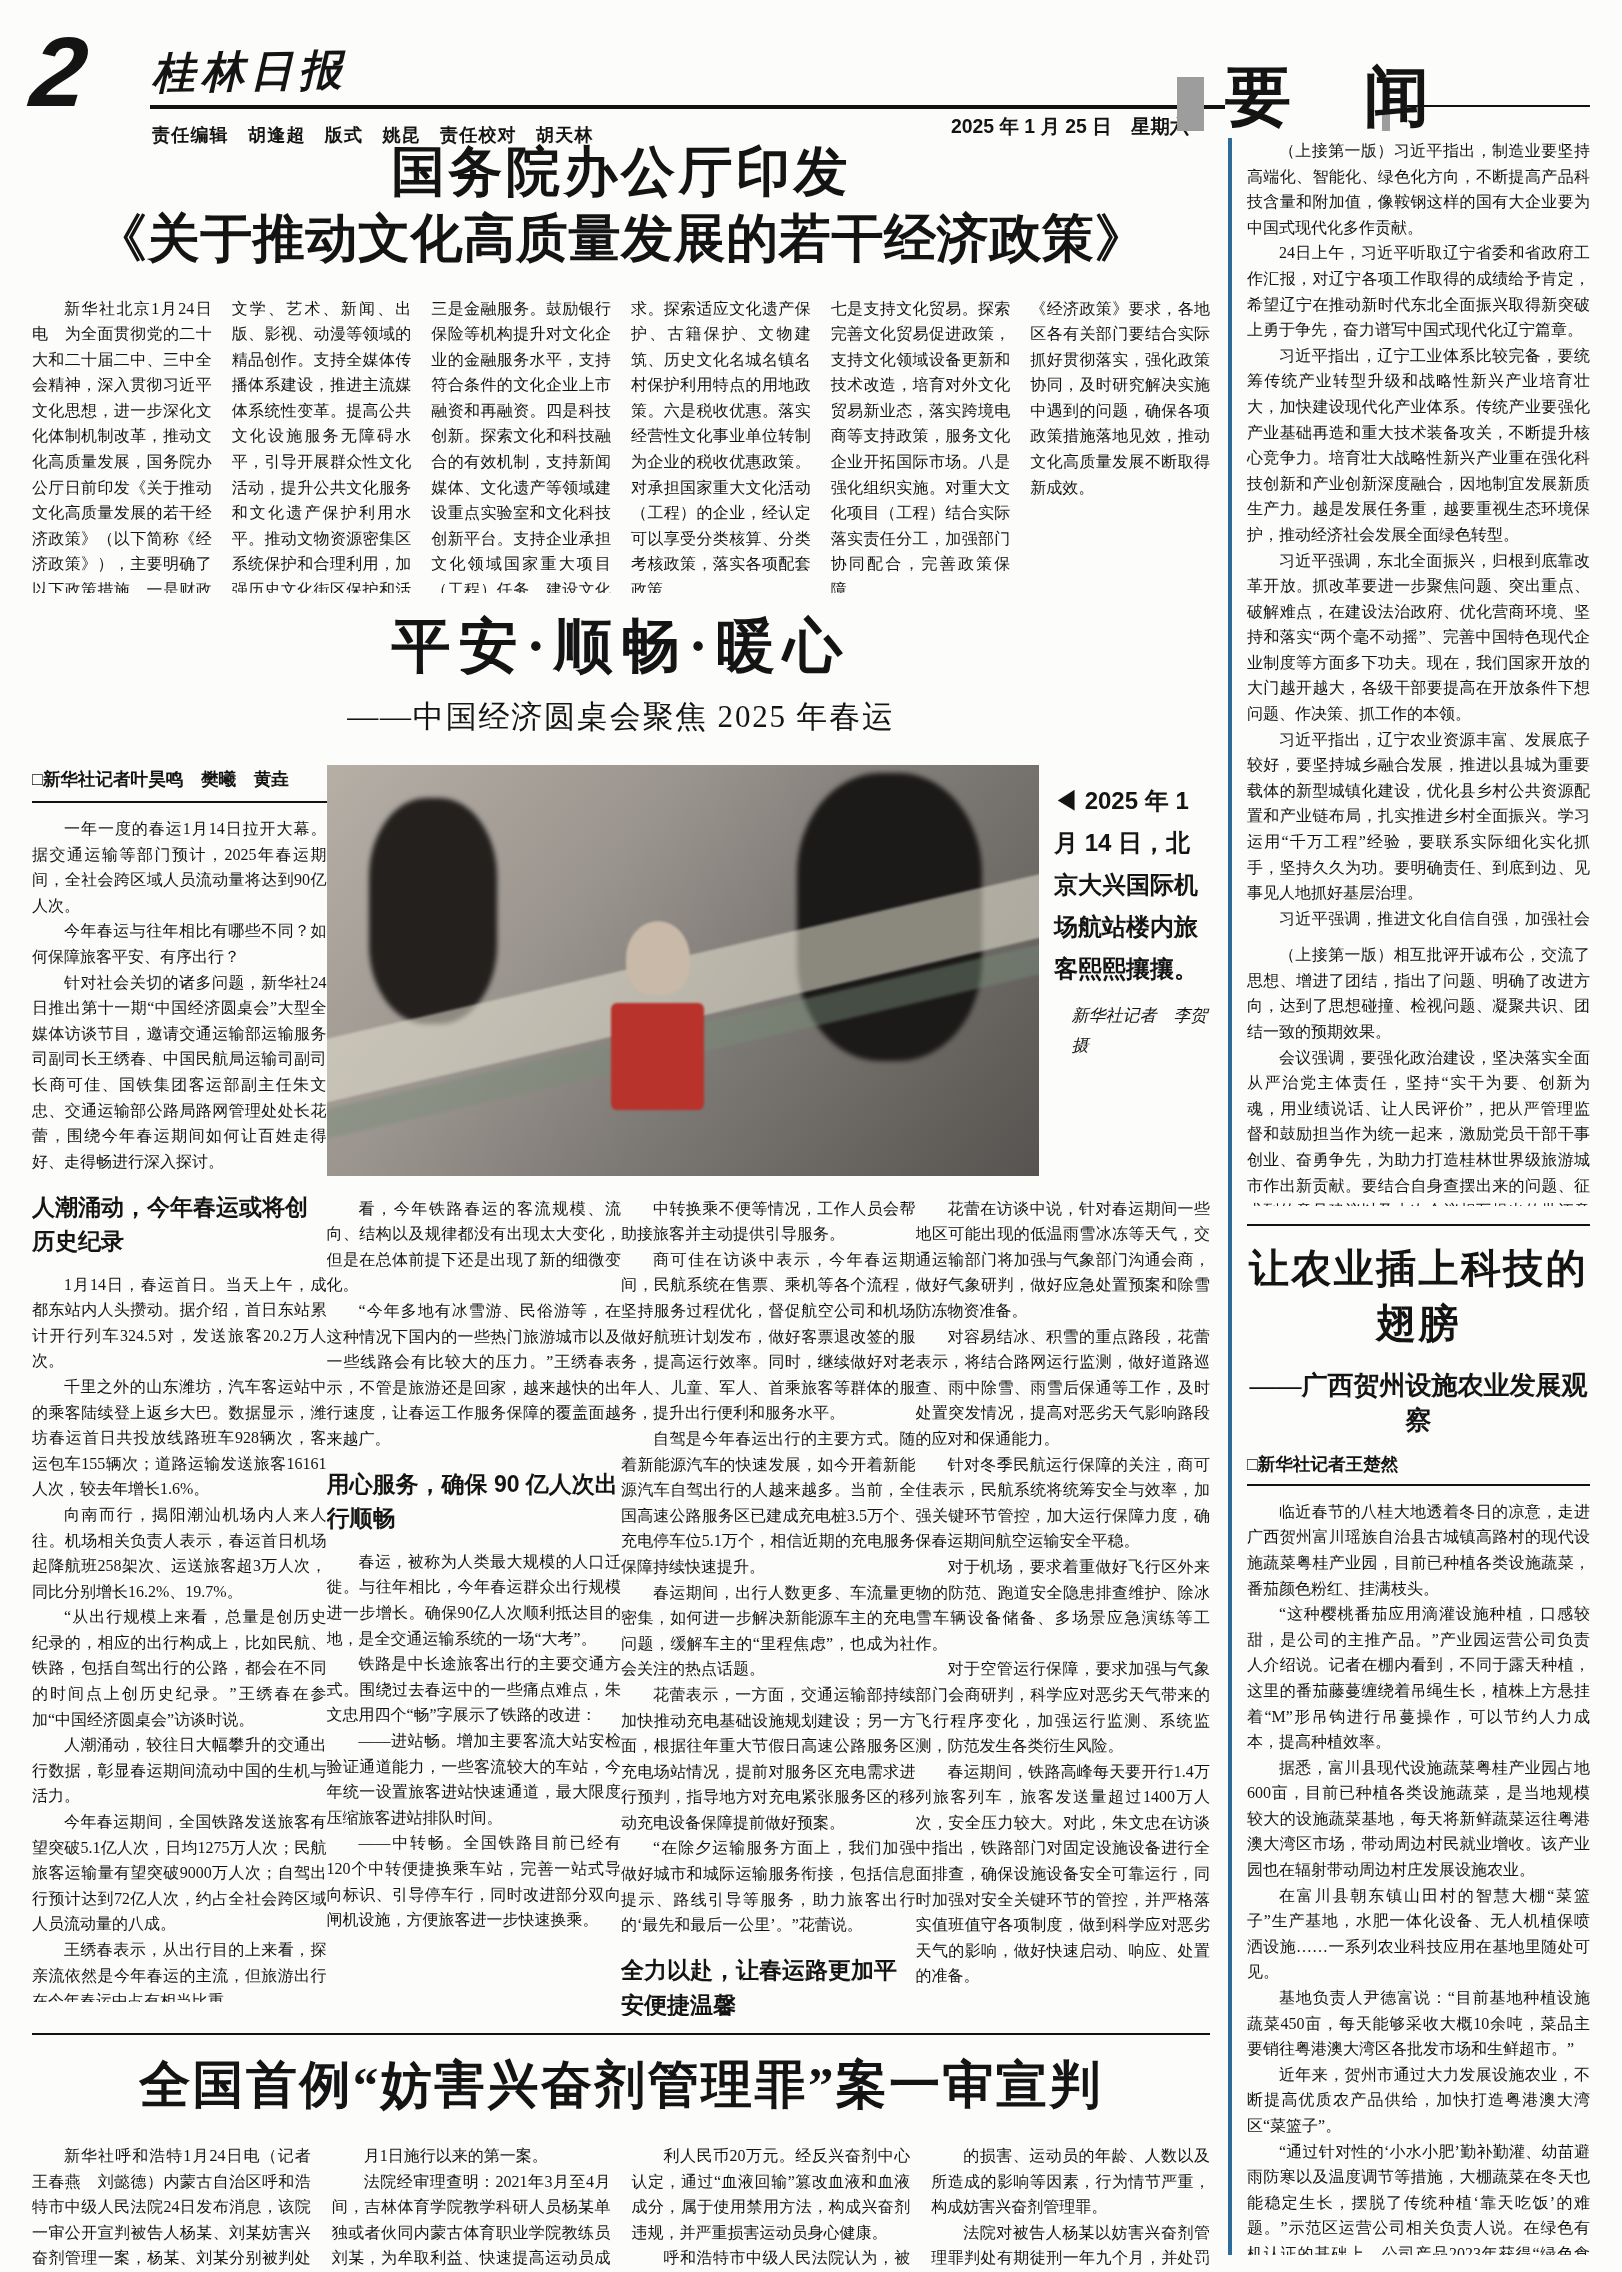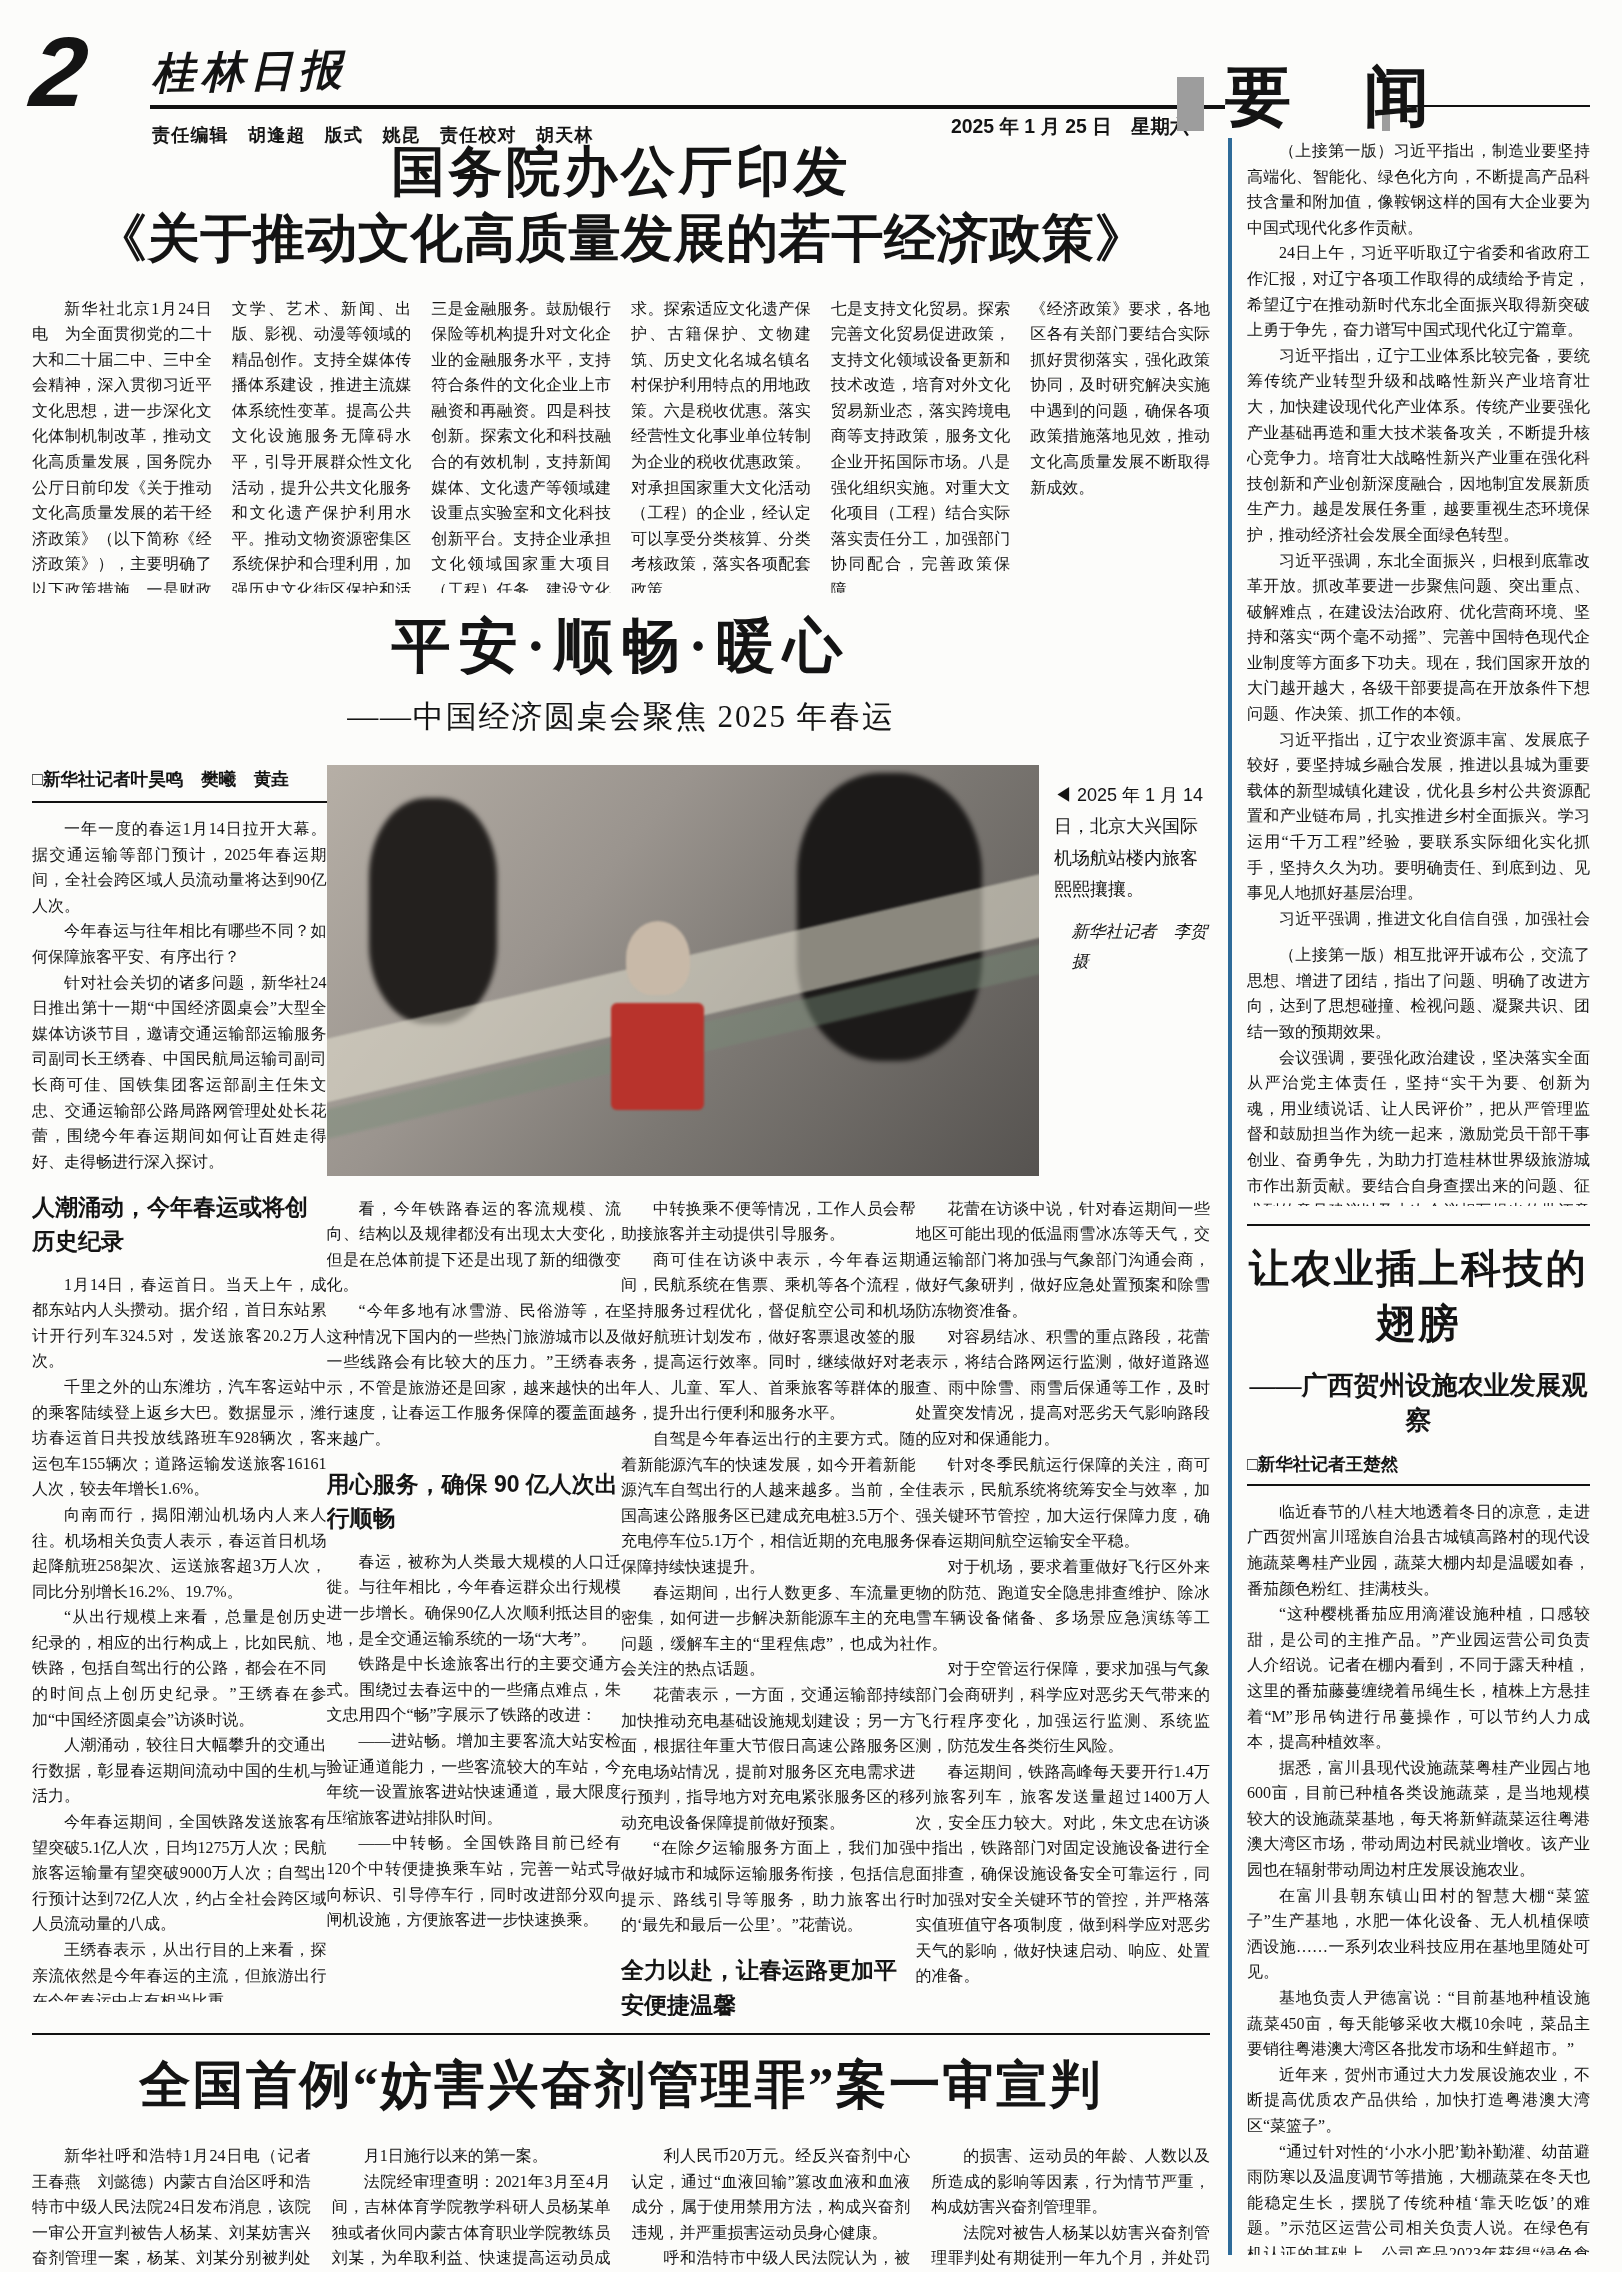--- a/index.html
+++ b/index.html
@@ -47,21 +47,21 @@
          background:linear-gradient(130deg,#b6afa6 0%,#9a948e 35%,#7c7873 60%,#565350 100%);}
   .ph-band{position:absolute;left:-8%;top:46%;width:120%;height:15%;background:rgba(230,225,210,.55);
            transform:rotate(-13deg);filter:blur(1.2px);}
   .ph-band2{position:absolute;left:-8%;top:63%;width:120%;height:7%;background:rgba(120,140,120,.45);
            transform:rotate(-13deg);filter:blur(1.8px);}
   .ph-fig1{position:absolute;left:6%;top:8%;width:18%;height:55%;background:#23201e;border-radius:45%/35%;filter:blur(2.4px);}
   .ph-fig2{position:absolute;right:8%;top:2%;width:26%;height:70%;background:#1c1a19;border-radius:45%/35%;filter:blur(2.9px);}
   .ph-child{position:absolute;left:42%;top:38%;width:9%;height:18%;background:#c8b9a8;border-radius:50% 50% 40% 40%;filter:blur(1.2px);}
   .ph-case{position:absolute;left:40%;top:58%;width:13%;height:26%;background:#b8332c;border-radius:5.9px;filter:blur(1.2px);}
   .caption{flex:0 0 156px;padding:15.3px 0 0 15.3px;background:#fcfcfa;}
-  .caption .cap{font-family:"Liberation Sans",sans-serif;font-weight:normal;font-size:18px;line-height:1.75;}
+  .caption .cap{font-family:"Liberation Sans",sans-serif;font-weight:bold;font-size:24px;line-height:1.75;}
   .caption .credit{font-size:17px;font-style:italic;margin-top:10.6px;line-height:1.8;padding-left:17.6px;}
   .a2txt{grid-row:2;height:820px;overflow:hidden;margin-top:20px;}
   .a2c2{grid-column:2;} .a2c3{grid-column:3;} .a2c4{grid-column:4;}
   .bodytext{font-size:16px;line-height:1.6;}
   .bodytext p{margin:0;text-indent:2em;text-align:justify;}
   .subhead{font-family:"Liberation Sans",sans-serif;font-weight:bold;font-size:23px;
            line-height:1.5;margin:15.3px 0 13px;text-align:left;}
   
   .hsep{border-top:2.4px solid #111;margin:17.6px 0 0;}
   .a3{margin-top:15.3px;}
@@ -236,21 +236,21 @@
         </div>
 
       <div class="hsep"></div>
 
       <div class="sb-art">
         <div class="sb-title">让农业插上科技的翅膀</div>
         <div class="sb-sub">——广西贺州设施农业发展观察</div>
         <div class="byline sb-byline">□新华社记者王楚然</div>
         <div class="sb-body bodytext">
           <div>
-              <p>临近春节的八桂大地透着冬日的凉意，走进广西贺州富川瑶族自治县古城镇高路村的现代设施蔬菜粤桂产业园，蔬菜大棚内却是温暖如春，番茄颜色粉红、挂满枝头。</p>
+              <p>临近春节的八桂大地透着冬日的凉意，走进广西贺州富川瑶族自治县古城镇高路村的现代设施蔬菜粤桂产业园，目前已种植各类设施蔬菜，番茄颜色粉红、挂满枝头。</p>
               <p>“这种樱桃番茄应用滴灌设施种植，口感较甜，是公司的主推产品。”产业园运营公司负责人介绍说。记者在棚内看到，不同于露天种植，这里的番茄藤蔓缠绕着吊绳生长，植株上方悬挂着“M”形吊钩进行吊蔓操作，可以节约人力成本，提高种植效率。</p>
               <p>据悉，富川县现代设施蔬菜粤桂产业园占地600亩，目前已种植各类设施蔬菜，是当地规模较大的设施蔬菜基地，每天将新鲜蔬菜运往粤港澳大湾区市场，带动周边村民就业增收。该产业园也在辐射带动周边村庄发展设施农业。</p>
               <p>在富川县朝东镇山田村的智慧大棚“菜篮子”生产基地，水肥一体化设备、无人机植保喷洒设施……一系列农业科技应用在基地里随处可见。</p>
               <p>基地负责人尹德富说：“目前基地种植设施蔬菜450亩，每天能够采收大概10余吨，菜品主要销往粤港澳大湾区各批发市场和生鲜超市。”</p>
               <p>近年来，贺州市通过大力发展设施农业，不断提高优质农产品供给，加快打造粤港澳大湾区“菜篮子”。</p>
               <p>“通过针对性的‘小水小肥’勤补勤灌、幼苗避雨防寒以及温度调节等措施，大棚蔬菜在冬天也能稳定生长，摆脱了传统种植‘靠天吃饭’的难题。”示范区运营公司相关负责人说。在绿色有机认证的基础上，公司产品2023年获得“绿色食品”认证，提升了蔬菜附加值。</p>
             </div>
 
         </div>
       </div>

